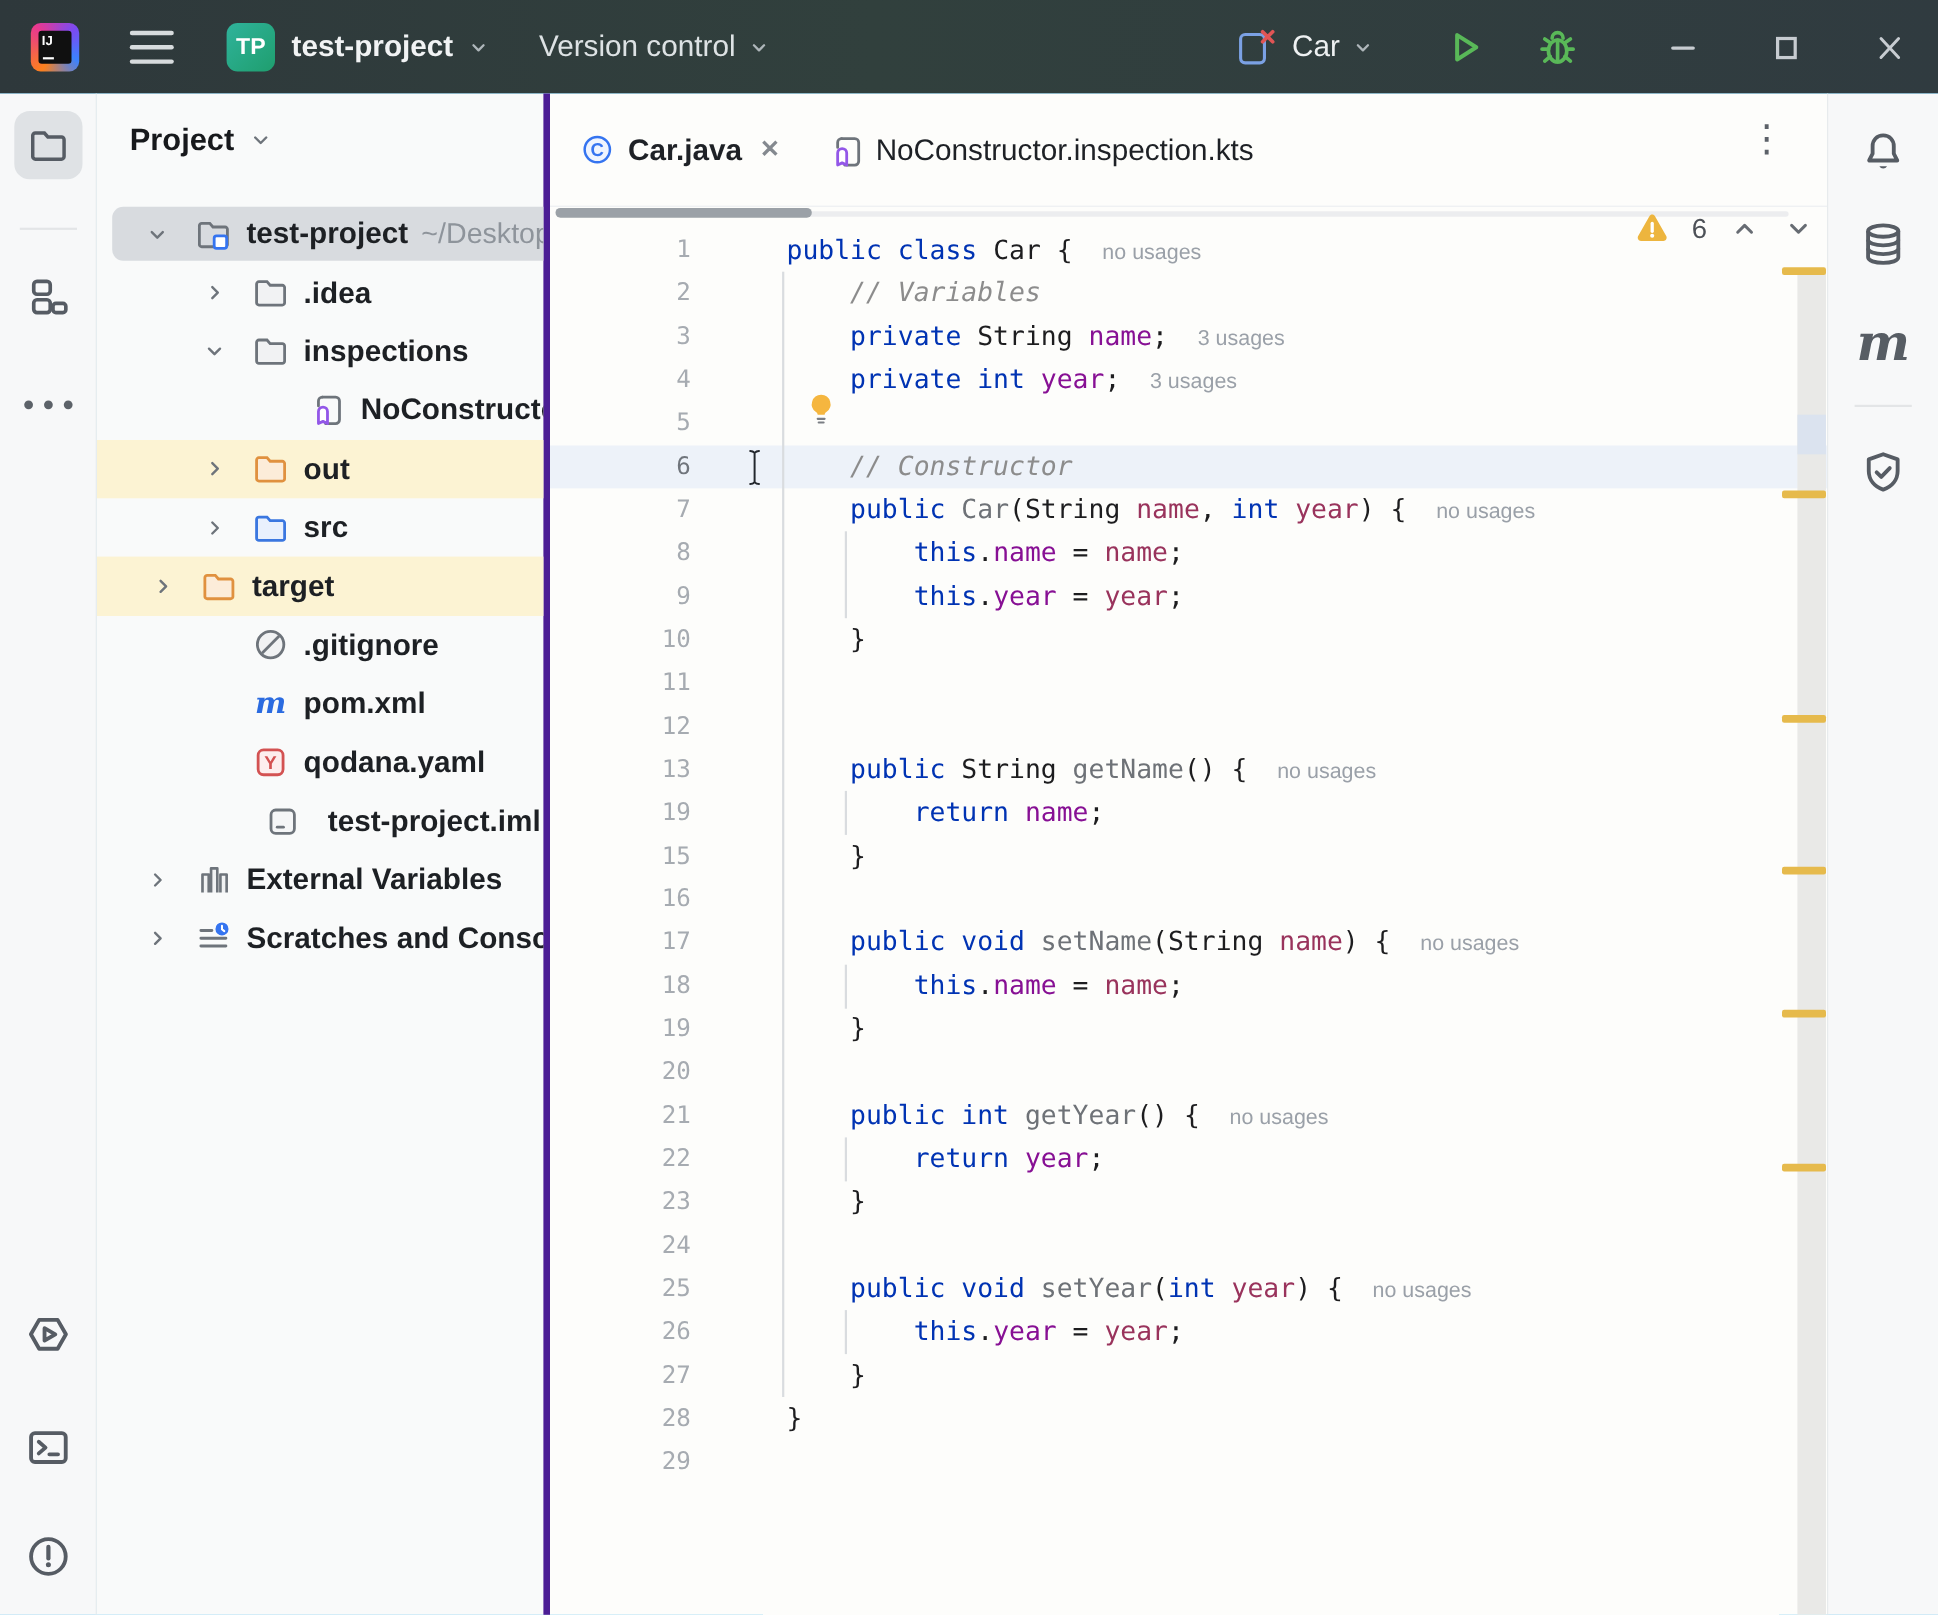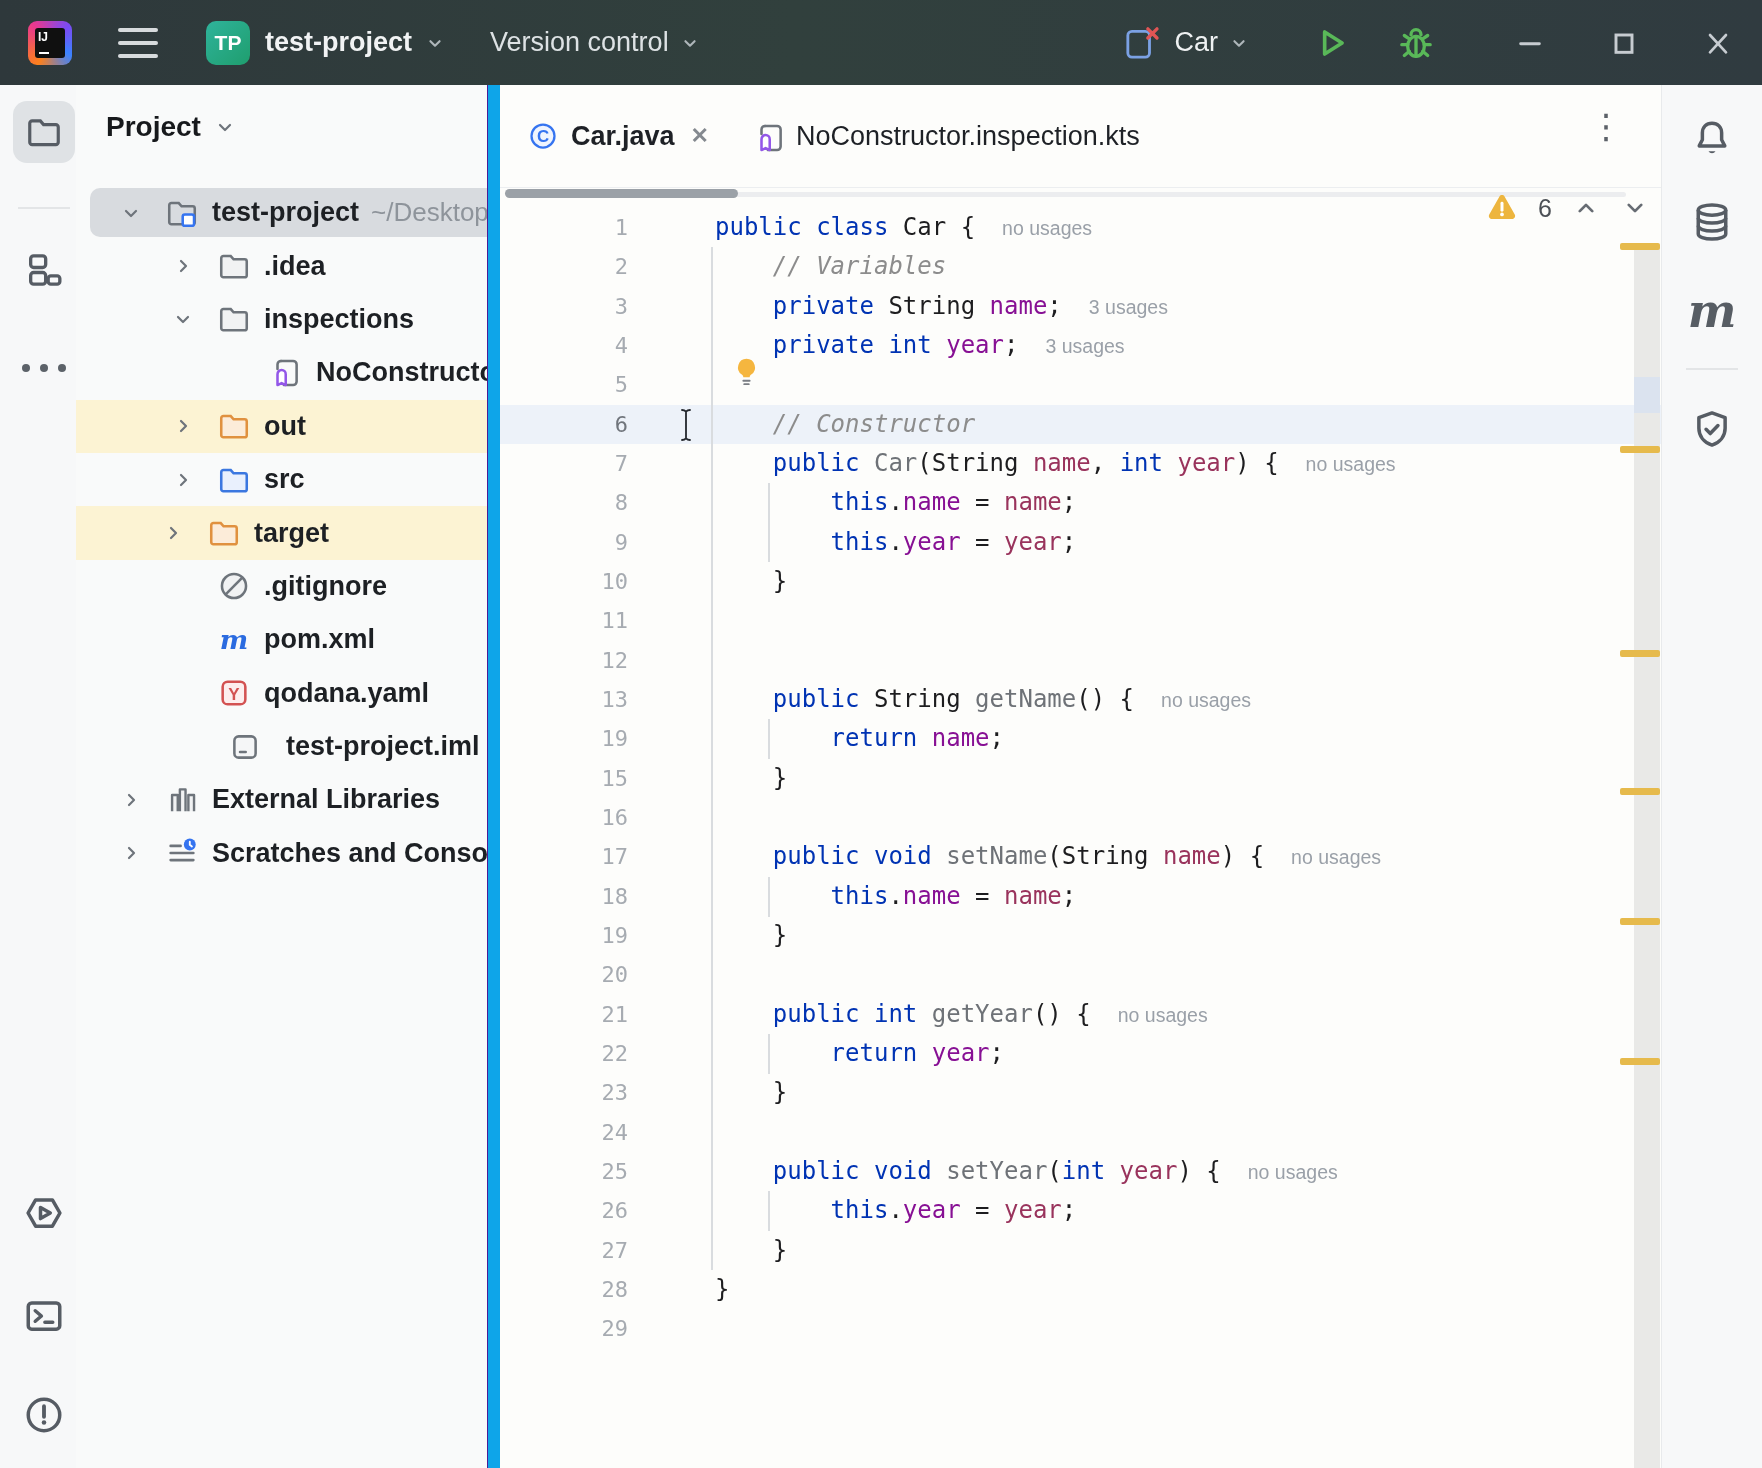--- a/index.html
+++ b/index.html
@@ -42,21 +42,21 @@
   .dots{display:flex;gap:10px;}
   .dots i{width:8px;height:8px;border-radius:50%;background:#5c6269;}
 
   
   .rightstrip{position:absolute;right:0;top:85px;width:101px;height:1383px;background:#f7f8f9;border-left:1px solid #e8eaec;box-sizing:border-box;}
   .rs-btn{position:absolute;left:19px;width:62px;height:62px;border-radius:14px;display:flex;align-items:center;justify-content:center;cursor:pointer;}
   .rs-divider{position:absolute;left:24px;top:283px;width:52px;height:2px;background:#e3e5e7;}
   .maven-m{font-size:46px;font-style:italic;font-weight:600;color:#575d64;font-family:"DejaVu Serif",serif;line-height:1;}
 
   
-  .project-panel{position:absolute;left:76px;top:85px;width:412px;height:1383px;background:#f9fafa;border-right:1px solid #4c1d95;box-sizing:border-box;overflow:hidden;}
+  .project-panel{position:absolute;left:88px;top:85px;width:412px;height:1383px;background:#f9fafa;border-right:6px solid #4c1d95;box-sizing:border-box;overflow:hidden;}
   .pp-header{position:absolute;left:30px;top:26px;display:flex;align-items:center;cursor:pointer;}
   .pp-title{font-size:28px;font-weight:700;color:#17191c;margin-right:12px;}
   .tree{position:absolute;left:0;top:101px;width:412px;}
   .trow{position:relative;height:53.4px;display:flex;align-items:center;white-space:nowrap;cursor:pointer;}
   .trow>*{position:relative;z-index:1;}
   .trow.sel::before{content:"";position:absolute;left:14px;right:-8px;top:2px;bottom:2px;background:#d8dbdf;border-radius:10px;z-index:0;}
   .trow.hl{background:#fcf3d3;}
   .chev-slot{width:24px;height:24px;margin-right:22px;flex:none;display:flex;align-items:center;justify-content:center;}
   .t-icon{width:34px;height:34px;margin-right:13px;flex:none;display:flex;align-items:center;justify-content:center;}
   .t-label{font-size:27px;color:#1d2024;font-weight:bold;}
@@ -288,21 +288,21 @@
               <path d="M10 7l5 5-5 5" fill="none" stroke="#6e747b" stroke-width="2.2" stroke-linecap="round" stroke-linejoin="round"></path>
             </svg>
           </span>
           <span class="t-icon">
             <svg width="34" height="34" viewBox="0 0 24 24">
               <path d="M3 6.5C3 5.7 3.7 5 4.5 5h5.2l2 2.3h7.8c.8 0 1.5.7 1.5 1.5v9.7c0 .8-.7 1.5-1.5 1.5h-15c-.8 0-1.5-.7-1.5-1.5z" fill="#e9f0fd" stroke="#3b77e0" stroke-width="1.8"></path>
             </svg>
           </span>
           <span class="t-label">src</span>
         </div>
-        <div class="trow hl" style="padding-left: 85px;">
+        <div class="trow hl" style="padding-left: 48px;">
           <span class="chev-slot">
             <svg width="24" height="24" viewBox="0 0 24 24">
               <path d="M10 7l5 5-5 5" fill="none" stroke="#6e747b" stroke-width="2.2" stroke-linecap="round" stroke-linejoin="round"></path>
             </svg>
           </span>
           <span class="t-icon">
             <svg width="34" height="34" viewBox="0 0 24 24">
               <path d="M3 6.5C3 5.7 3.7 5 4.5 5h5.2l2 2.3h7.8c.8 0 1.5.7 1.5 1.5v9.7c0 .8-.7 1.5-1.5 1.5h-15c-.8 0-1.5-.7-1.5-1.5z" fill="#fcecd9" stroke="#e0913f" stroke-width="1.8"></path>
             </svg>
           </span>
@@ -351,21 +351,21 @@
           <span class="chev-slot">
             <svg width="24" height="24" viewBox="0 0 24 24">
               <path d="M10 7l5 5-5 5" fill="none" stroke="#6e747b" stroke-width="2.2" stroke-linecap="round" stroke-linejoin="round"></path>
             </svg>
           </span>
           <span class="t-icon">
             <svg width="34" height="34" viewBox="0 0 24 24">
               <path d="M5 20V8.5h4V20M10.5 20V4.5h4V20M16.5 20V8.5h4V20" fill="#f1f2f3" stroke="#6e747b" stroke-width="1.7" stroke-linejoin="round"></path>
             </svg>
           </span>
-          <span class="t-label">External Libraries</span>
+          <span class="t-label">External Variables</span>
         </div>
         <div class="trow" style="padding-left: 43px;">
           <span class="chev-slot">
             <svg width="24" height="24" viewBox="0 0 24 24">
               <path d="M10 7l5 5-5 5" fill="none" stroke="#6e747b" stroke-width="2.2" stroke-linecap="round" stroke-linejoin="round"></path>
             </svg>
           </span>
           <span class="t-icon">
             <svg width="34" height="34" viewBox="0 0 24 24">
               <path d="M4 7h7M4 12h16M4 17h16" stroke="#6e747b" stroke-width="1.9" stroke-linecap="round"></path>

